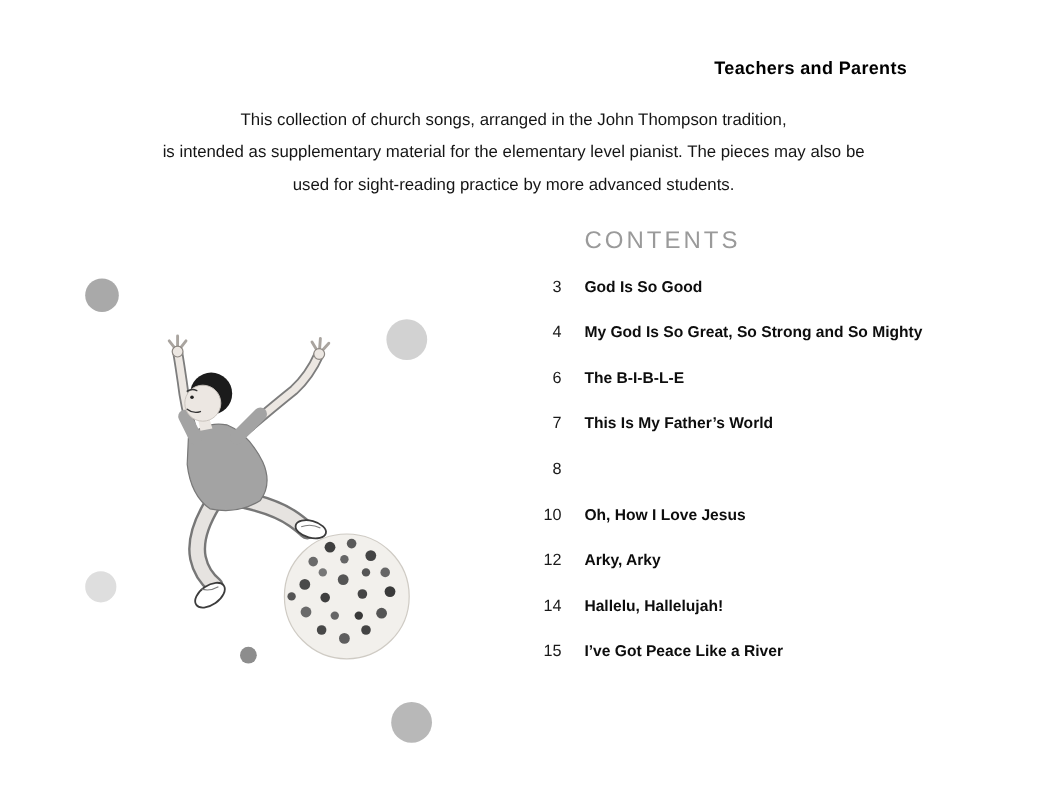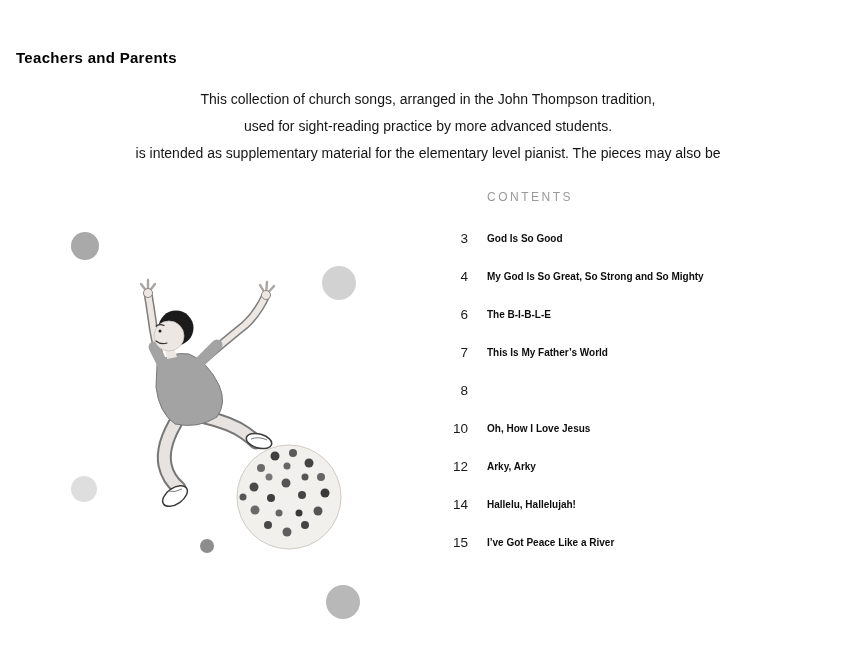--- a/index.html
+++ b/index.html
@@ -12,42 +12,42 @@
     font-family: "Liberation Sans", sans-serif;
     color: #111111;
     overflow: hidden;
     margin: 0 auto;
   }
   .title {
     position: absolute;
     top: 49px;
     left: 0;
     width: 756px;
-    text-align: left;
+    text-align: right;
     font-size: 15px;
     font-weight: bold;
     letter-spacing: 0.3px;
     color: #000000;
     padding-left: 16px;
   }
   .intro {
     position: absolute;
     top: 86px;
     left: 0;
     width: 856px;
     text-align: center;
     font-size: 14px;
     line-height: 27px;
     color: #151515;
   }
   .contents-heading {
     position: absolute;
     left: 487px;
     top: 190px;
-    font-size: 12px;
+    font-size: 20px;
     letter-spacing: 2.5px;
     color: #9a9a9a;
   }
   .toc {
     position: absolute;
     left: 440px;
     top: 219px;
     width: 400px;
   }
   .toc-row {
@@ -57,21 +57,21 @@
   }
   .toc-num {
     width: 28px;
     text-align: right;
     font-size: 13.5px;
     color: #1a1a1a;
     flex: 0 0 auto;
   }
   .toc-title {
     margin-left: 19px;
-    font-size: 10px;
+    font-size: 13px;
     font-weight: bold;
     color: #0d0d0d;
     white-space: nowrap;
   }
   .illustration {
     position: absolute;
     left: 55px;
     top: 225px;
     width: 330px;
     height: 400px;
@@ -88,22 +88,22 @@
 </style>
 </head>
 <body>
 
 <div class="page">
 
   <h1 class="title">Teachers and Parents</h1>
 
   <div class="intro">
     <div>This collection of church songs, arranged in the John Thompson tradition,</div>
+    <div>is intended as supplementary material for the elementary level pianist. The pieces may also be</div>
     <div>used for sight-reading practice by more advanced students.</div>
-    <div>is intended as supplementary material for the elementary level pianist. The pieces may also be</div>
   </div>
 
   <div class="contents-heading">CONTENTS</div>
 
   <div class="toc">
       <div class="toc-row">
         <span class="toc-num">3</span>
         <span class="toc-title">God Is So Good</span>
       </div>
       <div class="toc-row">

